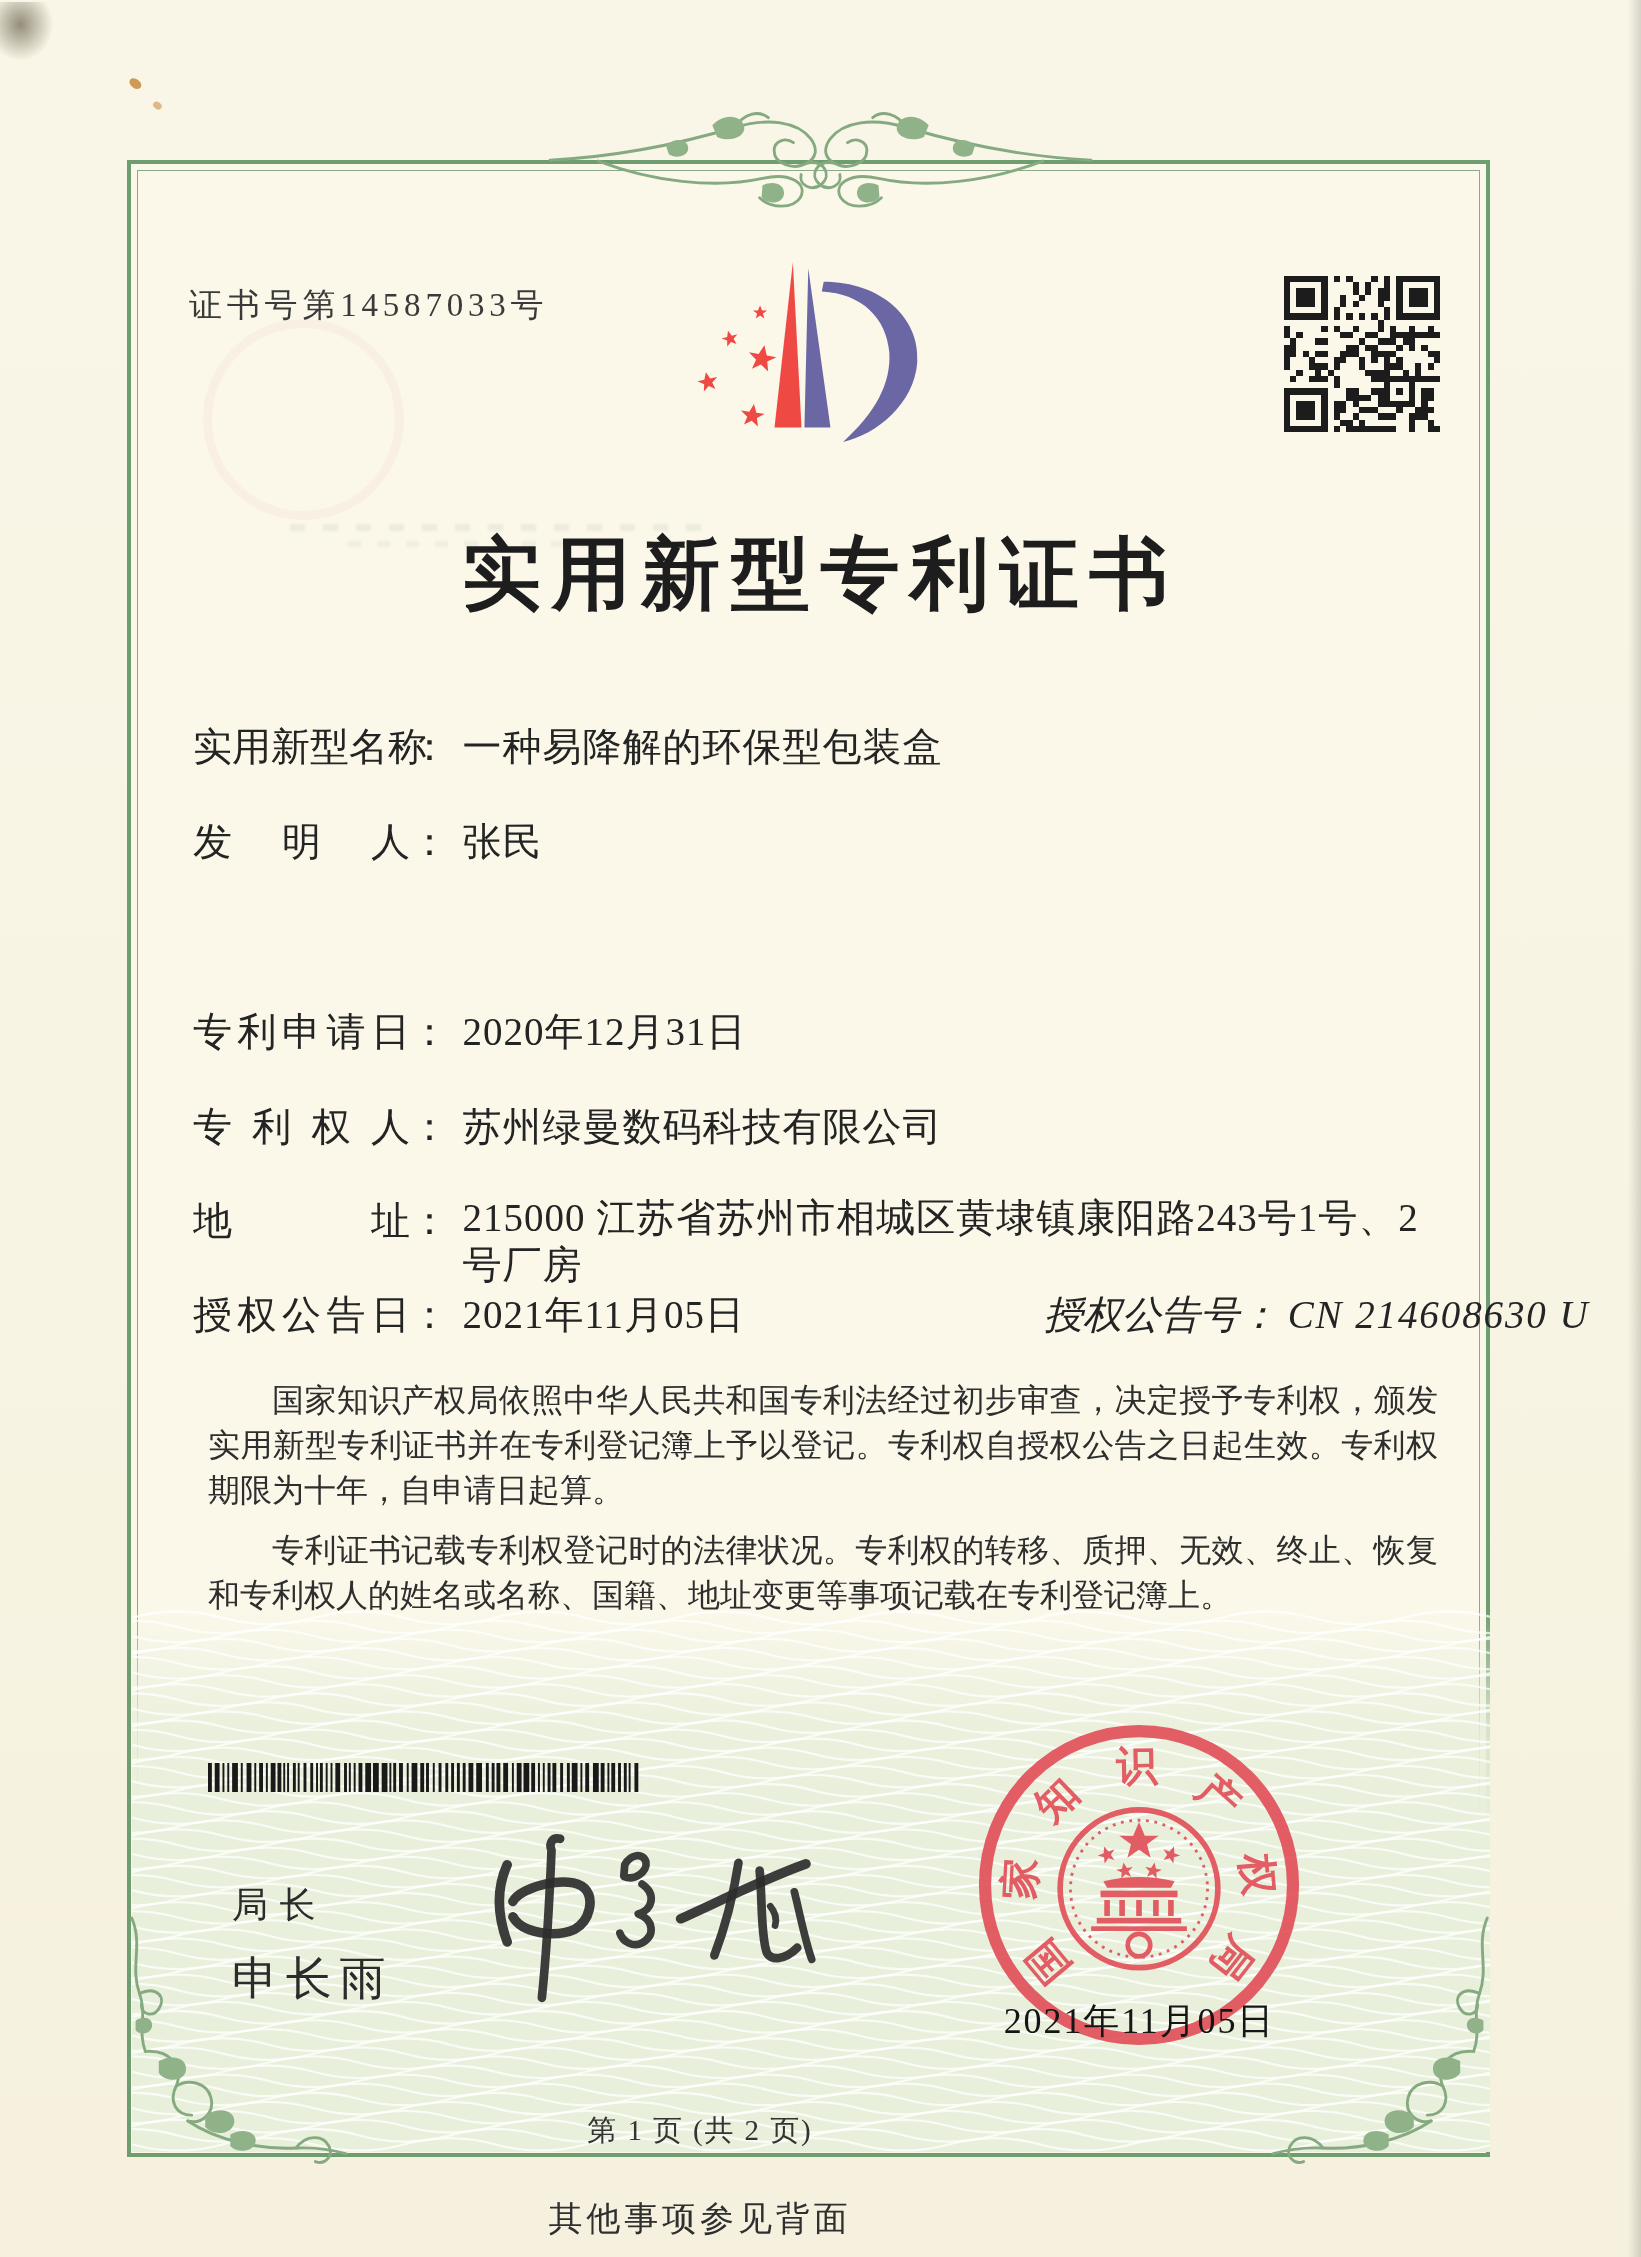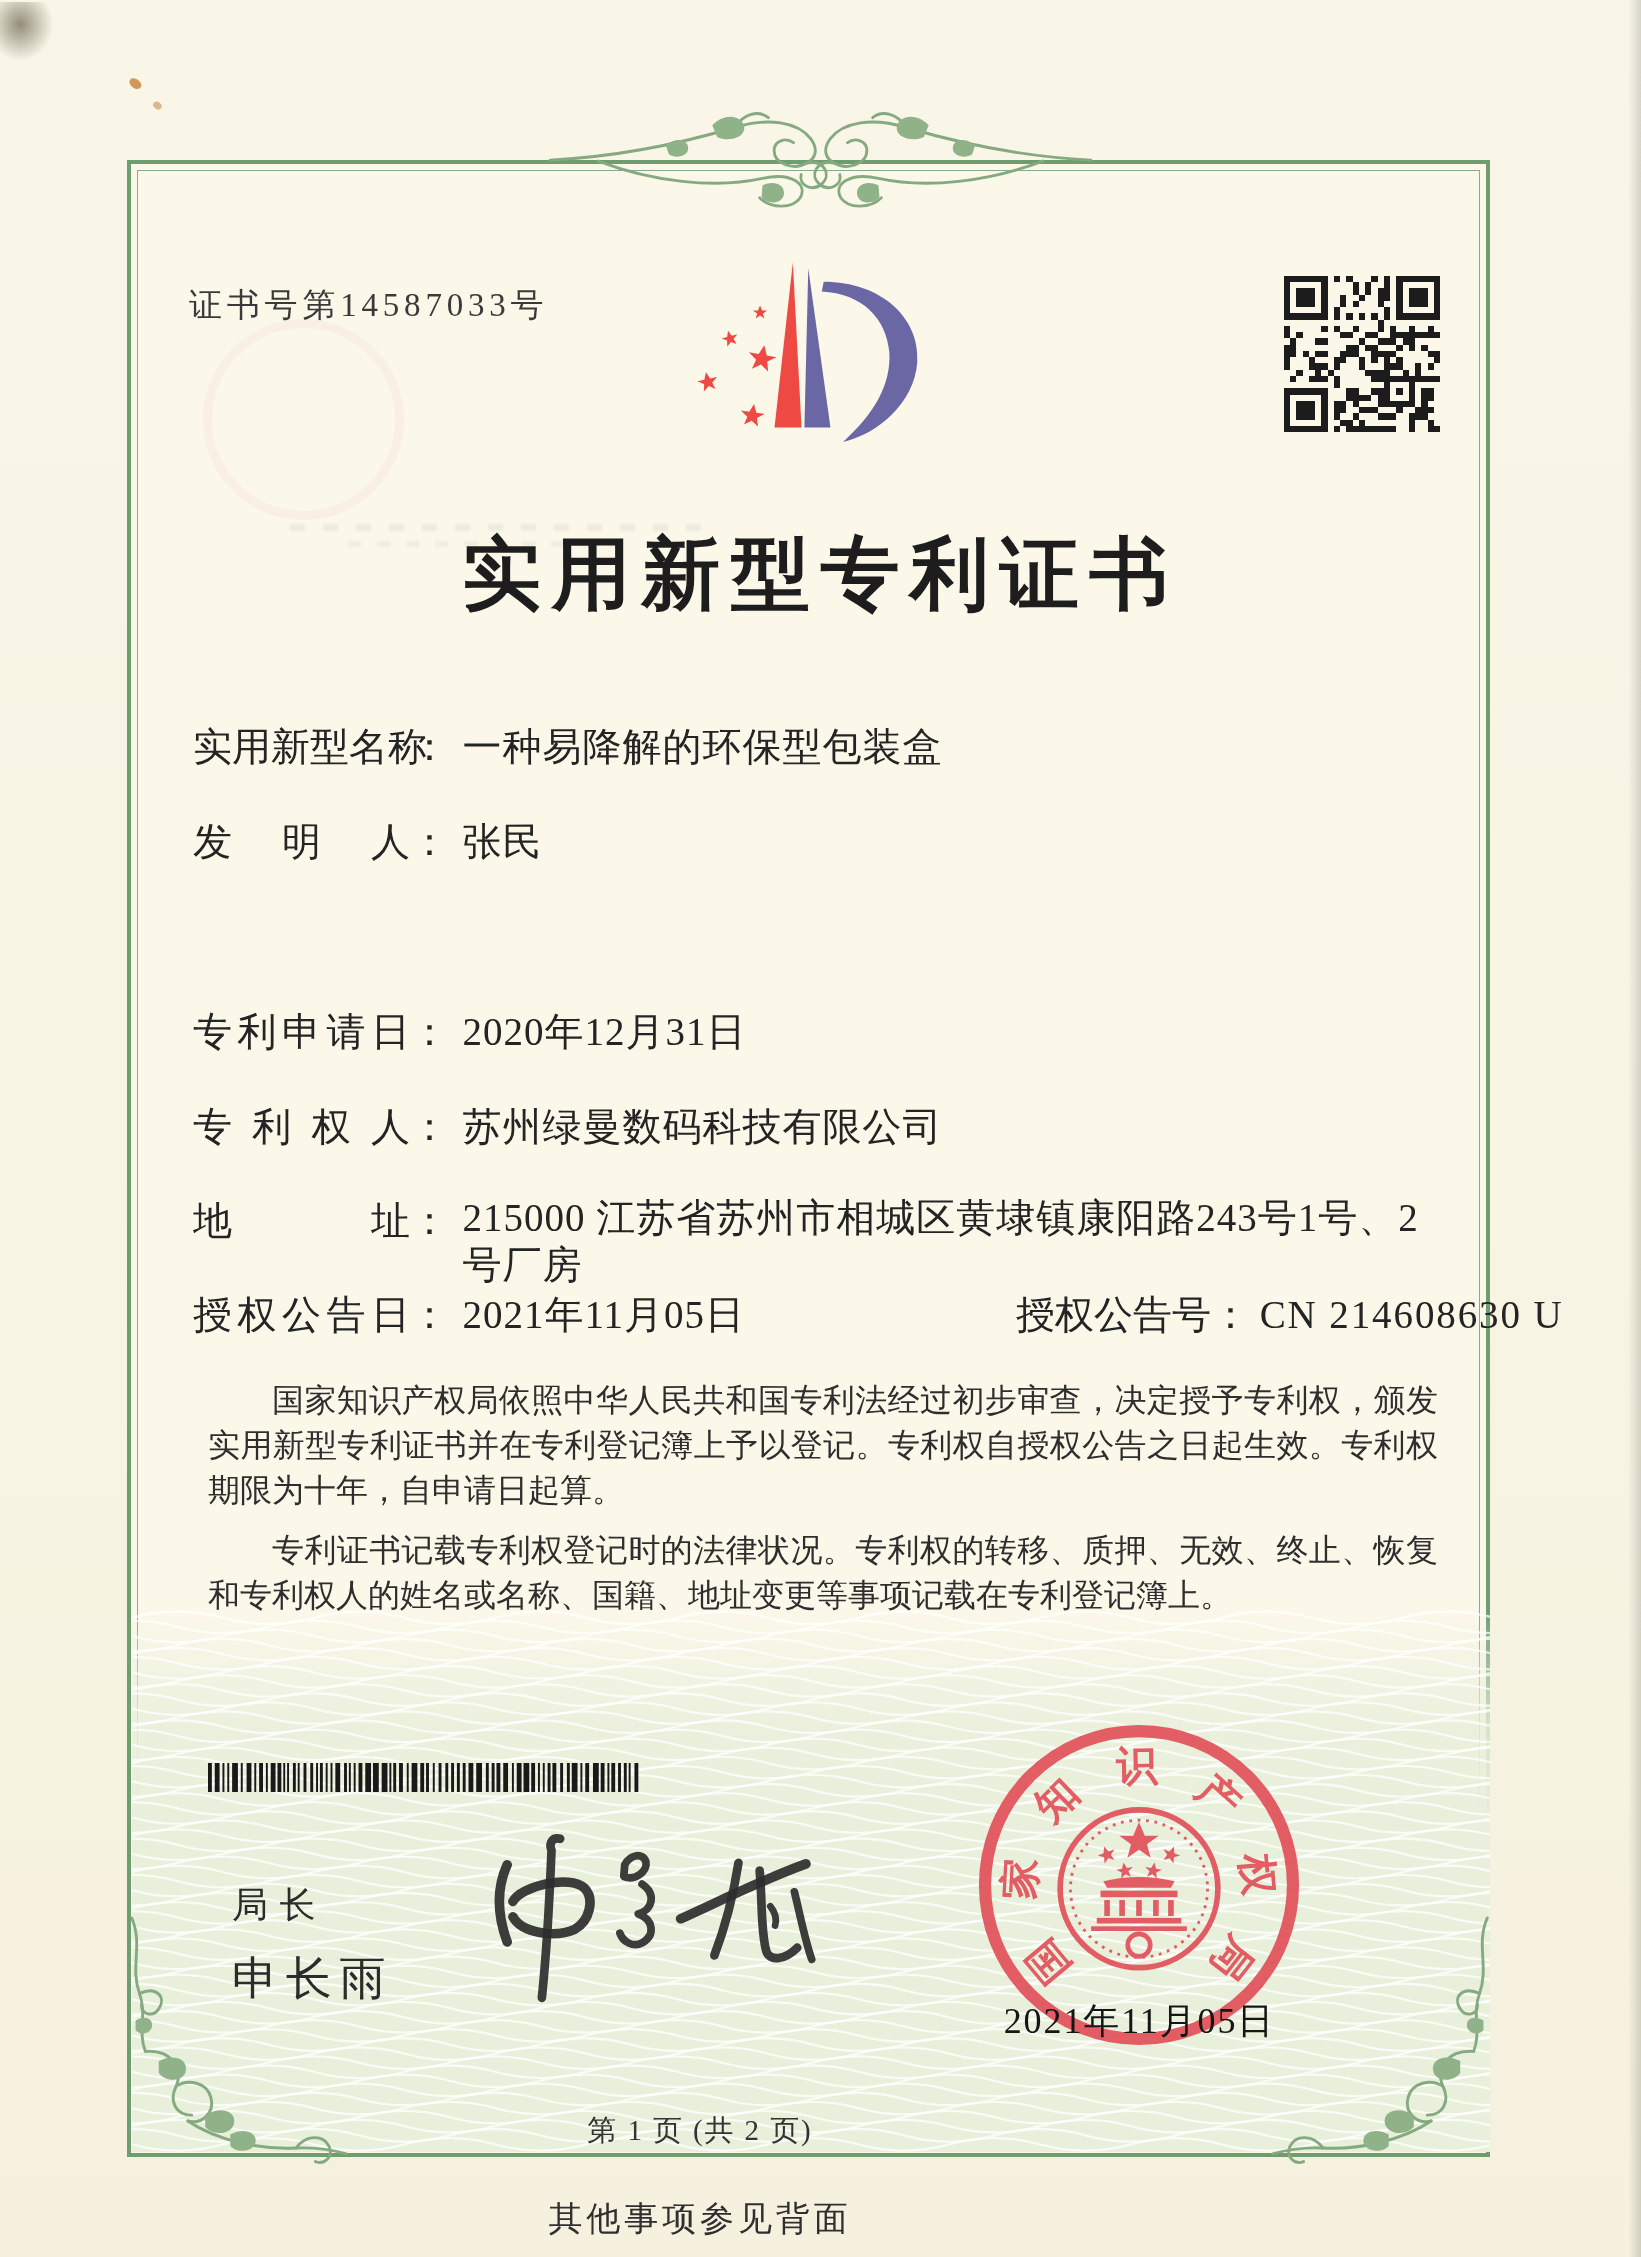--- a/index.html
+++ b/index.html
@@ -24,21 +24,21 @@
   .logo{position:absolute;left:679px;top:241px;width:246px;height:209px;}
   .qr{position:absolute;left:1284px;top:276px;width:156px;height:156px;}
   .title{position:absolute;left:0;top:522px;width:1641px;text-align:center;
          font-size:79px;font-weight:bold;letter-spacing:10.6px;color:#1d1d1d;}
   
   .row{position:absolute;left:193px;font-size:39px;color:#242424;white-space:nowrap;}
   .flabel{display:inline-block;width:217px;text-align:justify;text-align-last:justify;vertical-align:top;}
   .colon{display:inline-block;vertical-align:top;}
   .fvalue{display:inline-block;margin-left:13.5px;vertical-align:top;letter-spacing:1px;}
   .fvalue.wrap{white-space:normal;width:975px;line-height:47px;}
-  .row-r{position:absolute;left:823px;top:0;}
+  .row-r{position:absolute;left:851px;top:0;font-style:italic;}
   
   .bodytext{position:absolute;left:193px;top:1363px;width:1260px;font-size:32px;
             line-height:45px;color:#2e2e2e;text-align:justify;}
   .bodytext p{margin:15px;text-indent:2em;}
   
   .barcode{position:absolute;left:208px;top:1763px;width:439px;height:29px;}
   .officer-title{position:absolute;left:232px;top:1881px;font-size:36px;letter-spacing:11.6px;color:#2b2b2b;}
   .officer-name{position:absolute;left:232px;top:1948px;font-size:46px;letter-spacing:7.7px;color:#2b2b2b;}
   .signature{position:absolute;left:478px;top:1807px;width:386px;height:239px;}
   .seal{position:absolute;left:970px;top:1716px;width:338px;height:338px;opacity:.93;}

